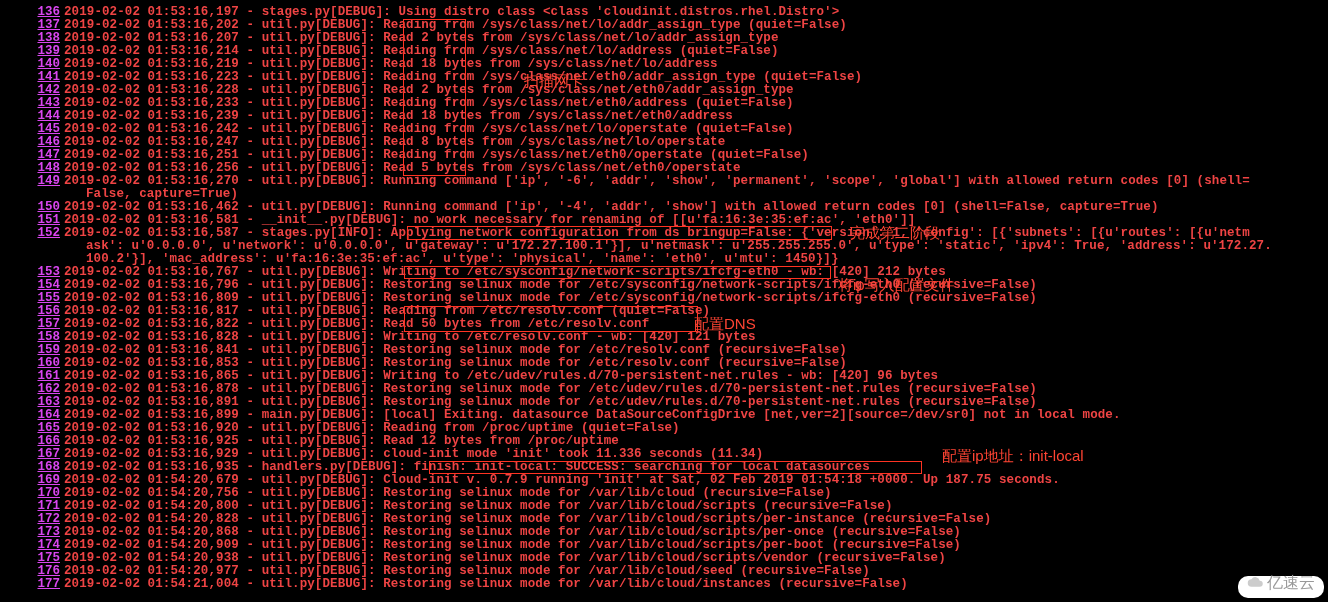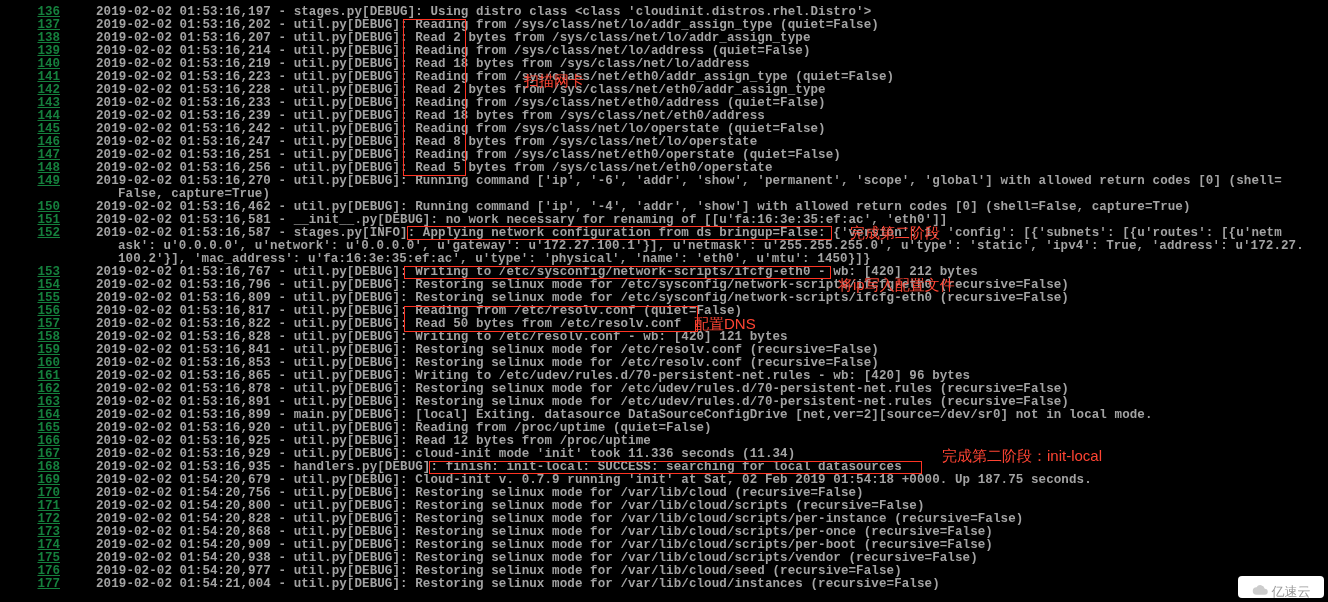--- a/index.html
+++ b/index.html
@@ -23,28 +23,27 @@
     position: relative;
     height: 13px;
   }
   .ln {
     display: inline-block;
     width: 60px;
     text-align: right;
     text-decoration: underline;
     font-weight: bold;
     padding-right: 4px;
-    color: #15803d;
+    color: #d946ef;
   }
   .txt {
     display: inline;
-    color: #a3a3a3;
+    color: #ef4444;
     font-weight: bold;
     letter-spacing: 0.1px;
-    margin-left: 32px;
   }
   .wrap-indent {
     padding-left: 86px;
     font-family: Liberation Mono, monospace;
   }
   .ann-box {
     position: absolute;
     border: 1.5px solid #ff3322;
     pointer-events: none;
     box-sizing: border-box;
@@ -60,44 +59,44 @@
   }
   .watermark {
     position: absolute;
     right: 4px;
     bottom: 4px;
     width: 86px;
     height: 22px;
     background: #fff;
     color: #999;
     font-family: Arial, sans-serif;
-    font-size: 13px;
+    font-size: 16px;
     display: flex;
-    align-items: flex-end;
+    align-items: flex-start;
     justify-content: center;
-    border-radius: 4px;
+    border-radius: 10px;
   }
   .watermark svg { margin-right:2px;}
 </style>
 </head>
 <body>
 
 <div class="terminal" id="term"><div class="line"><span class="ln">136</span><span class="txt">2019-02-02 01:53:16,197 - stages.py[DEBUG]: Using distro class &lt;class 'cloudinit.distros.rhel.Distro'&gt;</span></div><div class="line"><span class="ln">137</span><span class="txt">2019-02-02 01:53:16,202 - util.py[DEBUG]: Reading from /sys/class/net/lo/addr_assign_type (quiet=False)</span></div><div class="line"><span class="ln">138</span><span class="txt">2019-02-02 01:53:16,207 - util.py[DEBUG]: Read 2 bytes from /sys/class/net/lo/addr_assign_type</span></div><div class="line"><span class="ln">139</span><span class="txt">2019-02-02 01:53:16,214 - util.py[DEBUG]: Reading from /sys/class/net/lo/address (quiet=False)</span></div><div class="line"><span class="ln">140</span><span class="txt">2019-02-02 01:53:16,219 - util.py[DEBUG]: Read 18 bytes from /sys/class/net/lo/address</span></div><div class="line"><span class="ln">141</span><span class="txt">2019-02-02 01:53:16,223 - util.py[DEBUG]: Reading from /sys/class/net/eth0/addr_assign_type (quiet=False)</span></div><div class="line"><span class="ln">142</span><span class="txt">2019-02-02 01:53:16,228 - util.py[DEBUG]: Read 2 bytes from /sys/class/net/eth0/addr_assign_type</span></div><div class="line"><span class="ln">143</span><span class="txt">2019-02-02 01:53:16,233 - util.py[DEBUG]: Reading from /sys/class/net/eth0/address (quiet=False)</span></div><div class="line"><span class="ln">144</span><span class="txt">2019-02-02 01:53:16,239 - util.py[DEBUG]: Read 18 bytes from /sys/class/net/eth0/address</span></div><div class="line"><span class="ln">145</span><span class="txt">2019-02-02 01:53:16,242 - util.py[DEBUG]: Reading from /sys/class/net/lo/operstate (quiet=False)</span></div><div class="line"><span class="ln">146</span><span class="txt">2019-02-02 01:53:16,247 - util.py[DEBUG]: Read 8 bytes from /sys/class/net/lo/operstate</span></div><div class="line"><span class="ln">147</span><span class="txt">2019-02-02 01:53:16,251 - util.py[DEBUG]: Reading from /sys/class/net/eth0/operstate (quiet=False)</span></div><div class="line"><span class="ln">148</span><span class="txt">2019-02-02 01:53:16,256 - util.py[DEBUG]: Read 5 bytes from /sys/class/net/eth0/operstate</span></div><div class="line"><span class="ln">149</span><span class="txt">2019-02-02 01:53:16,270 - util.py[DEBUG]: Running command ['ip', '-6', 'addr', 'show', 'permanent', 'scope', 'global'] with allowed return codes [0] (shell=</span></div><div class="line"><span class="txt wrap-indent">False, capture=True)</span></div><div class="line"><span class="ln">150</span><span class="txt">2019-02-02 01:53:16,462 - util.py[DEBUG]: Running command ['ip', '-4', 'addr', 'show'] with allowed return codes [0] (shell=False, capture=True)</span></div><div class="line"><span class="ln">151</span><span class="txt">2019-02-02 01:53:16,581 - __init__.py[DEBUG]: no work necessary for renaming of [[u'fa:16:3e:35:ef:ac', 'eth0']]</span></div><div class="line"><span class="ln">152</span><span class="txt">2019-02-02 01:53:16,587 - stages.py[INFO]: Applying network configuration from ds bringup=False: {'version': 1, 'config': [{'subnets': [{u'routes': [{u'netm</span></div><div class="line"><span class="txt wrap-indent">ask': u'0.0.0.0', u'network': u'0.0.0.0', u'gateway': u'172.27.100.1'}], u'netmask': u'255.255.255.0', u'type': 'static', 'ipv4': True, 'address': u'172.27.</span></div><div class="line"><span class="txt wrap-indent">100.2'}], 'mac_address': u'fa:16:3e:35:ef:ac', u'type': 'physical', 'name': 'eth0', u'mtu': 1450}]}</span></div><div class="line"><span class="ln">153</span><span class="txt">2019-02-02 01:53:16,767 - util.py[DEBUG]: Writing to /etc/sysconfig/network-scripts/ifcfg-eth0 - wb: [420] 212 bytes</span></div><div class="line"><span class="ln">154</span><span class="txt">2019-02-02 01:53:16,796 - util.py[DEBUG]: Restoring selinux mode for /etc/sysconfig/network-scripts/ifcfg-eth0 (recursive=False)</span></div><div class="line"><span class="ln">155</span><span class="txt">2019-02-02 01:53:16,809 - util.py[DEBUG]: Restoring selinux mode for /etc/sysconfig/network-scripts/ifcfg-eth0 (recursive=False)</span></div><div class="line"><span class="ln">156</span><span class="txt">2019-02-02 01:53:16,817 - util.py[DEBUG]: Reading from /etc/resolv.conf (quiet=False)</span></div><div class="line"><span class="ln">157</span><span class="txt">2019-02-02 01:53:16,822 - util.py[DEBUG]: Read 50 bytes from /etc/resolv.conf</span></div><div class="line"><span class="ln">158</span><span class="txt">2019-02-02 01:53:16,828 - util.py[DEBUG]: Writing to /etc/resolv.conf - wb: [420] 121 bytes</span></div><div class="line"><span class="ln">159</span><span class="txt">2019-02-02 01:53:16,841 - util.py[DEBUG]: Restoring selinux mode for /etc/resolv.conf (recursive=False)</span></div><div class="line"><span class="ln">160</span><span class="txt">2019-02-02 01:53:16,853 - util.py[DEBUG]: Restoring selinux mode for /etc/resolv.conf (recursive=False)</span></div><div class="line"><span class="ln">161</span><span class="txt">2019-02-02 01:53:16,865 - util.py[DEBUG]: Writing to /etc/udev/rules.d/70-persistent-net.rules - wb: [420] 96 bytes</span></div><div class="line"><span class="ln">162</span><span class="txt">2019-02-02 01:53:16,878 - util.py[DEBUG]: Restoring selinux mode for /etc/udev/rules.d/70-persistent-net.rules (recursive=False)</span></div><div class="line"><span class="ln">163</span><span class="txt">2019-02-02 01:53:16,891 - util.py[DEBUG]: Restoring selinux mode for /etc/udev/rules.d/70-persistent-net.rules (recursive=False)</span></div><div class="line"><span class="ln">164</span><span class="txt">2019-02-02 01:53:16,899 - main.py[DEBUG]: [local] Exiting. datasource DataSourceConfigDrive [net,ver=2][source=/dev/sr0] not in local mode.</span></div><div class="line"><span class="ln">165</span><span class="txt">2019-02-02 01:53:16,920 - util.py[DEBUG]: Reading from /proc/uptime (quiet=False)</span></div><div class="line"><span class="ln">166</span><span class="txt">2019-02-02 01:53:16,925 - util.py[DEBUG]: Read 12 bytes from /proc/uptime</span></div><div class="line"><span class="ln">167</span><span class="txt">2019-02-02 01:53:16,929 - util.py[DEBUG]: cloud-init mode 'init' took 11.336 seconds (11.34)</span></div><div class="line"><span class="ln">168</span><span class="txt">2019-02-02 01:53:16,935 - handlers.py[DEBUG]: finish: init-local: SUCCESS: searching for local datasources</span></div><div class="line"><span class="ln">169</span><span class="txt">2019-02-02 01:54:20,679 - util.py[DEBUG]: Cloud-init v. 0.7.9 running 'init' at Sat, 02 Feb 2019 01:54:18 +0000. Up 187.75 seconds.</span></div><div class="line"><span class="ln">170</span><span class="txt">2019-02-02 01:54:20,756 - util.py[DEBUG]: Restoring selinux mode for /var/lib/cloud (recursive=False)</span></div><div class="line"><span class="ln">171</span><span class="txt">2019-02-02 01:54:20,800 - util.py[DEBUG]: Restoring selinux mode for /var/lib/cloud/scripts (recursive=False)</span></div><div class="line"><span class="ln">172</span><span class="txt">2019-02-02 01:54:20,828 - util.py[DEBUG]: Restoring selinux mode for /var/lib/cloud/scripts/per-instance (recursive=False)</span></div><div class="line"><span class="ln">173</span><span class="txt">2019-02-02 01:54:20,868 - util.py[DEBUG]: Restoring selinux mode for /var/lib/cloud/scripts/per-once (recursive=False)</span></div><div class="line"><span class="ln">174</span><span class="txt">2019-02-02 01:54:20,909 - util.py[DEBUG]: Restoring selinux mode for /var/lib/cloud/scripts/per-boot (recursive=False)</span></div><div class="line"><span class="ln">175</span><span class="txt">2019-02-02 01:54:20,938 - util.py[DEBUG]: Restoring selinux mode for /var/lib/cloud/scripts/vendor (recursive=False)</span></div><div class="line"><span class="ln">176</span><span class="txt">2019-02-02 01:54:20,977 - util.py[DEBUG]: Restoring selinux mode for /var/lib/cloud/seed (recursive=False)</span></div><div class="line"><span class="ln">177</span><span class="txt">2019-02-02 01:54:21,004 - util.py[DEBUG]: Restoring selinux mode for /var/lib/cloud/instances (recursive=False)</span></div></div>
 
 <div id="ann-layer">
     <div class="ann-box" style="top: 19px; left: 403px; width: 63px; height: 157px;"></div>
     <div class="ann-box" style="top: 226px; left: 407px; width: 425px; height: 14px;"></div>
     <div class="ann-box" style="top: 266px; left: 404px; width: 427px; height: 13px;"></div>
     <div class="ann-box" style="top: 306px; left: 404px; width: 294px; height: 26px;"></div>
     <div class="ann-box" style="top: 461px; left: 429px; width: 493px; height: 13px;"></div>
     <div class="ann-text" style="top: 74px; left: 524px;">扫描网卡</div>
     <div class="ann-text" style="top: 226px; left: 850px;">完成第二阶段</div>
     <div class="ann-text" style="top: 278px; left: 838px;">将ip写入配置文件</div>
     <div class="ann-text" style="top: 317px; left: 694px;">配置DNS</div>
-    <div class="ann-text" style="top: 449px; left: 942px;">完成第二阶段：init-local</div>
+    <div class="ann-text" style="top: 449px; left: 942px;">配置ip地址：init-local</div>
   </div>
 
 <div class="watermark">
   <svg width="18" height="14" viewBox="0 0 24 18">
       <path fill="#ccc" d="M6 14a5 5 0 010-10 6 6 0 0111 2 4 4 0 010 8H6z"></path>
     </svg>
   <span>亿速云</span>
 </div>
 
 </body></html>

